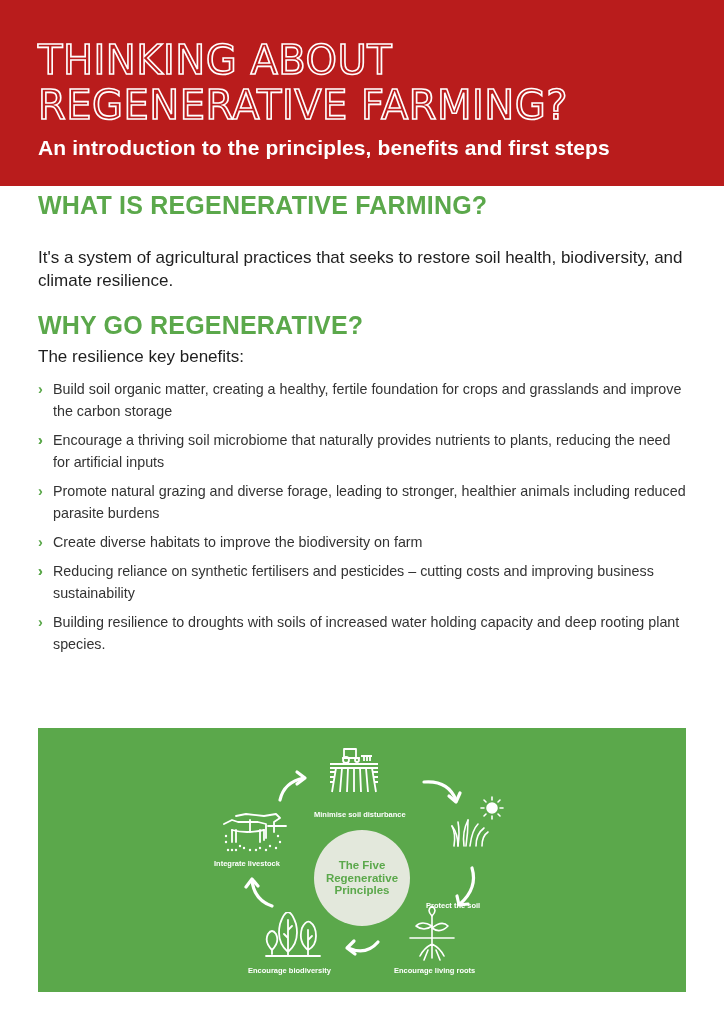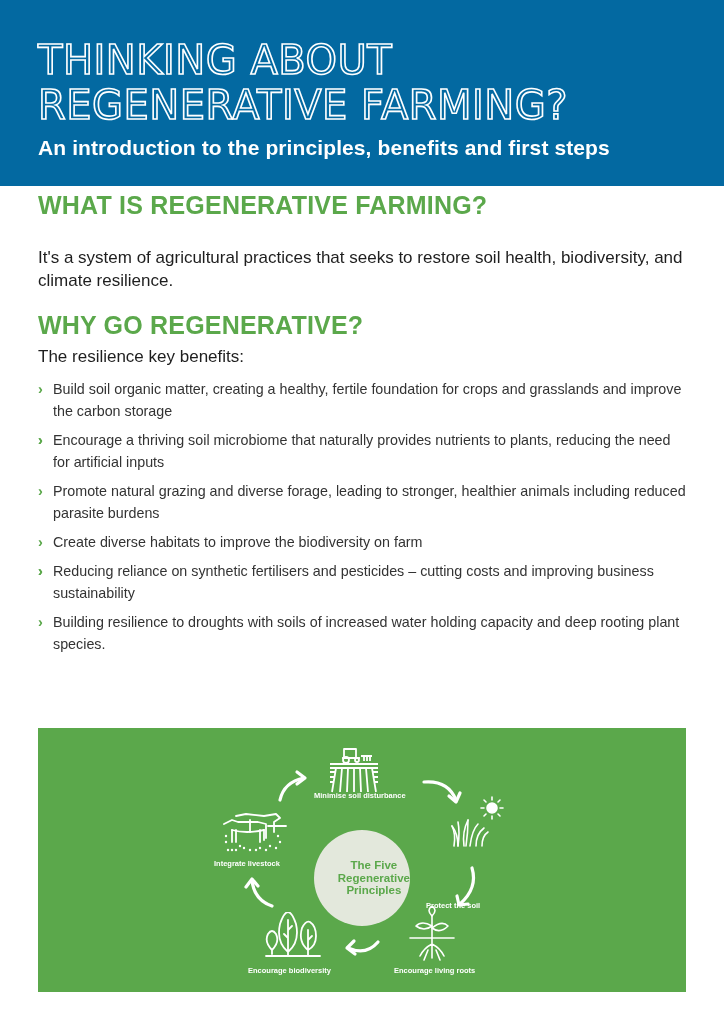--- a/index.html
+++ b/index.html
@@ -1,31 +1,31 @@
 <!DOCTYPE html>
 <html><head>
 <meta charset="utf-8">
 <style>
   html, body { margin:0; padding:0; }
   body { width:724px; height:1024px; background:#ffffff; position:relative; overflow:hidden;
          font-family:"Liberation Sans", sans-serif; color:#1e1e1e; }
-  .header { position:absolute; left:0; top:0; width:724px; height:186px; background:#0369a1; }
+  .header { position:absolute; left:0; top:0; width:724px; height:186px; background:#b91c1c; }
   .title { position:absolute; left:38px; top:38px; margin:0; font-family:"DejaVu Sans", sans-serif;
            font-weight:normal; font-size:40px; line-height:45px; letter-spacing:0.5px;
            color:transparent; -webkit-text-stroke:1.6px #ffffff; }
   .subtitle { position:absolute; left:38px; top:136px; font-weight:bold; font-size:21px; color:#ffffff; letter-spacing:0.1px; }
   .h2 { position:absolute; left:38px; margin:0; font-weight:bold; font-size:25px; color:#5ba84b; letter-spacing:0.2px; }
   .intro { position:absolute; left:38px; top:246px; width:650px; font-size:17px; line-height:23px; color:#1e1e1e; }
   .lead { position:absolute; left:38px; top:347px; font-size:17px; color:#1e1e1e; }
   .benefits { position:absolute; left:38px; top:378px; width:650px; margin:0; padding:0; list-style:none; }
   .benefits li { position:relative; padding-left:15px; font-size:14.3px; line-height:22px; color:#333; margin-bottom:7px; }
   .benefits li .chev { position:absolute; left:0; top:0; color:#5ba84b; font-weight:bold; }
   .panel { position:absolute; left:38px; top:728px; width:648px; height:264px; background:#5ba84b; }
   .center-circle { position:absolute; left:276px; top:102px; width:96px; height:96px; border-radius:50%;
-                   background:#e3e8dc; display:flex; align-items:center; justify-content:flex-end; text-align:center; }
+                   background:#e3e8dc; display:flex; align-items:center; justify-content:center; text-align:center; }
   .center-circle span { font-weight:bold; font-size:11.5px; line-height:12.5px; color:#5ba84b; white-space:pre-line; }
   .plabel { position:absolute; font-weight:bold; font-size:7.5px; color:#ffffff; white-space:nowrap; }
   .icon { position:absolute; }
 </style>
 </head>
 <body>
 
 <div class="header">
   <h1 class="title">
     <span>THINKING ABOUT</span><br>
@@ -78,21 +78,21 @@
       <rect x="16" y="3" width="12" height="9"></rect>
         <path d="M14 12 L32 12"></path>
       <circle cx="18" cy="14" r="3"></circle>
         <circle cx="29" cy="14" r="2"></circle>
       <path d="M33 10 L44 10 M36 10 L36 15 M39 10 L39 15 M42 10 L42 15"></path>
       <path d="M2 18 L50 18 M2 22 L50 22"></path>
       <path d="M8 22 L4 46 M14 22 L12 46 M20 22 L19 46 M26 22 L26 46 M32 22 L33 46 M38 22 L40 46 M44 22 L48 46"></path>
       <path d="M2 26 L8 26 M2 31 L7 31 M2 36 L6 36 M44 26 L50 26 M45 31 L50 31 M46 36 L50 36"></path>
     </g>
   </svg>
-  <div class="plabel" style="left:276px;top:63px;">Minimise soil disturbance</div>
+  <div class="plabel" style="left:276px;top:82px;">Minimise soil disturbance</div>
 
   <svg class="icon" style="left:410px;top:68px;" width="60" height="56" viewBox="0 0 60 56">
     <g fill="none" stroke="#ffffff" stroke-width="1.6" stroke-linecap="round">
       <circle cx="44" cy="12" r="5" fill="#ffffff"></circle>
       <path d="M44 1 L44 4 M44 20 L44 23 M33 12 L36 12 M52 12 L55 12 M36 4 L38 6 M50 18 L52 20 M52 4 L50 6 M36 20 L38 18"></path>
       <path d="M6 50 Q8 38 4 30 M10 50 Q12 36 10 26 M16 50 Q14 36 20 24 M22 50 Q24 34 30 28 M28 50 Q28 38 36 32 M34 50 Q34 40 40 36"></path>
       <path d="M4 30 Q10 38 10 50 M20 24 Q20 36 18 50"></path>
     </g>
   </svg>
   <div class="plabel" style="left:388px;top:129px;margin-top:44px;">Protect the soil</div>

